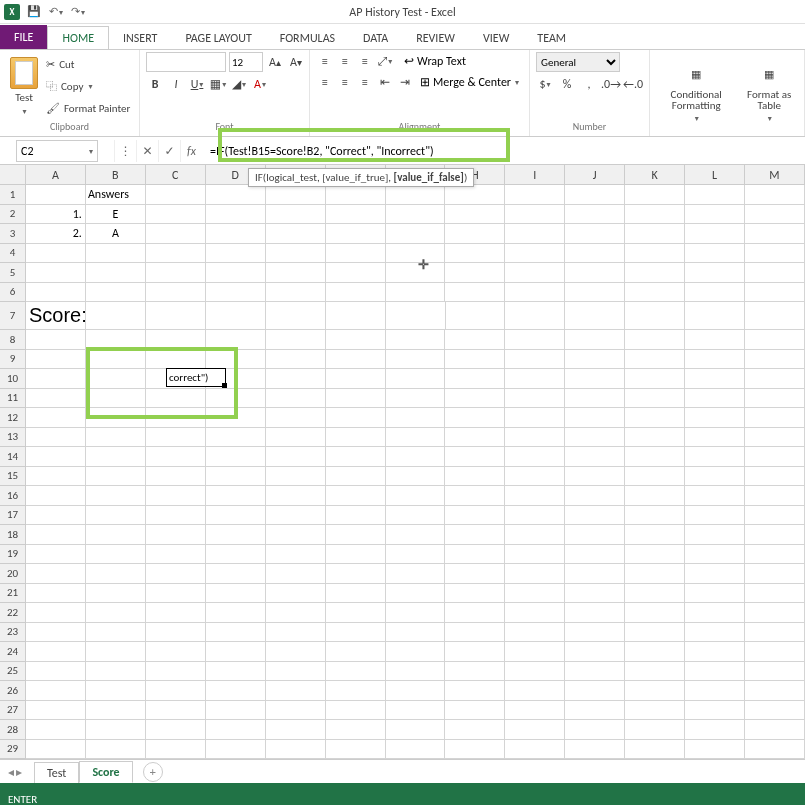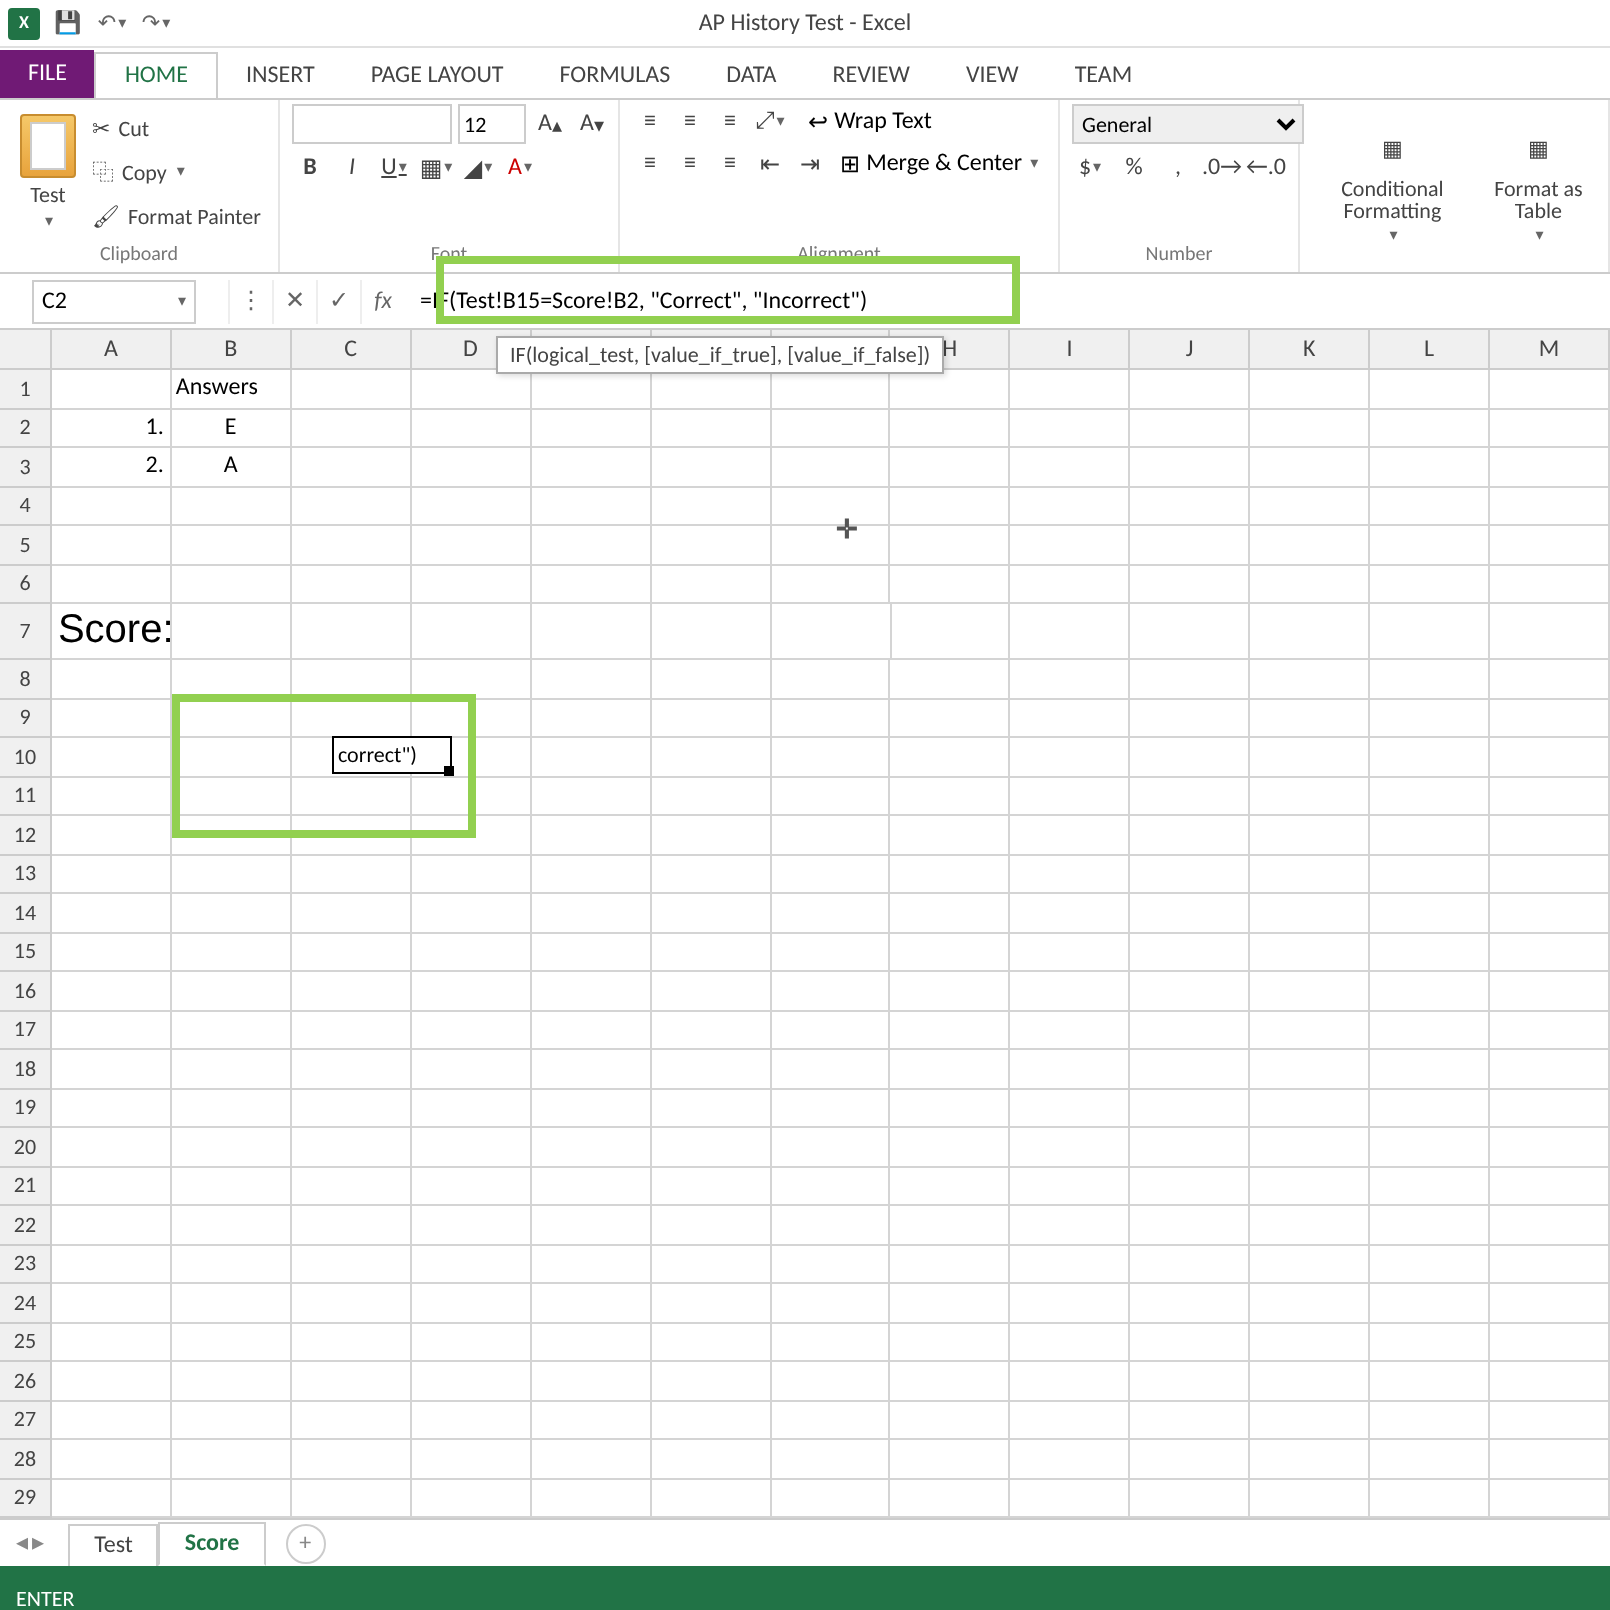--- a/index.html
+++ b/index.html
@@ -25,21 +25,21 @@
 .size-sel{width:34px;height:20px;border:1px solid #ccc;font-size:11px;padding:0 2px}
 .fmt-btn{width:18px;height:18px;display:flex;align-items:center;justify-content:center;color:#444;font-size:12px}
 .drop{font-size:8px;color:#666;margin-left:1px}
 .formula-bar{height:28px;display:flex;align-items:center;border-bottom:1px solid #ccc;background:#fff}
 .name-box{width:82px;height:22px;border:1px solid #ccc;margin:0 16px;padding:0 4px;font-size:12px;display:flex;align-items:center;justify-content:space-between}
 .name-box .dd{font-size:8px;color:#666}
 .fb-btn{width:22px;height:22px;display:flex;align-items:center;justify-content:center;color:#666;border-left:1px solid #eee}
 .fb-input{flex:1;padding:0 8px;font-size:12px;color:#000;display:flex;align-items:center;height:22px}
 .fb-hilite{position:absolute;border:4px solid #92d050;pointer-events:none;left:218px;top:128px;width:292px;height:34px;z-index:5}
 .tooltip{position:absolute;left:248px;top:168px;background:#fff;border:1px solid #aaa;padding:2px 6px;font-size:11px;color:#444;z-index:6;box-shadow:1px 1px 3px rgba(0,0,0,.15)}
-.tooltip b{font-weight:normal}
+.tooltip b{font-weight:bold}
 .sheet-area{position:relative;flex:1}
 .col-headers{display:flex;height:20px;border-bottom:1px solid #ccc}
 .corner{width:26px;border-right:1px solid #ccc;background:#f0f0f0}
 .ch{width:60px;border-right:1px solid #ccc;background:#f0f0f0;display:flex;align-items:center;justify-content:center;font-size:12px;color:#444}
 .rows{display:flex;flex-direction:column}
 .row{display:flex;height:19.5px}
 .row.tall{height:28px}
 .rh{width:26px;border-right:1px solid #ccc;border-bottom:1px solid #ccc;background:#f0f0f0;display:flex;align-items:center;justify-content:center;font-size:11px;color:#444}
 .cell{width:60px;border-right:1px solid #d4d4d4;border-bottom:1px solid #d4d4d4;display:flex;align-items:center;font-size:12px;padding:0 3px;color:#000;background:#fff}
 .cell.right{justify-content:flex-end}
@@ -156,21 +156,21 @@
             <span>Merge &amp; Center</span>
             <span class="drop">▾</span>
           </div>
       </div>
     </div>
     <div class="group-label">Alignment</div>
   </div>
 
   <div class="group" style="width:120px">
     <div class="group-content" style="flex-direction:column;align-items:flex-start;gap:3px">
-      <select style="width:116px;height:20px;border:1px solid #ccc;font-size:11px"><option>General</option></select>
+      <select style="width:84px;height:20px;border:1px solid #ccc;font-size:11px"><option>General</option></select>
       <div style="display:flex;gap:4px">
         <div class="fmt-btn">$<span class="drop">▾</span></div>
         <div class="fmt-btn">%</div>
         <div class="fmt-btn">,</div>
         <div class="fmt-btn">.0→</div>
         <div class="fmt-btn">←.0</div>
       </div>
     </div>
     <div class="group-label">Number</div>
   </div>

